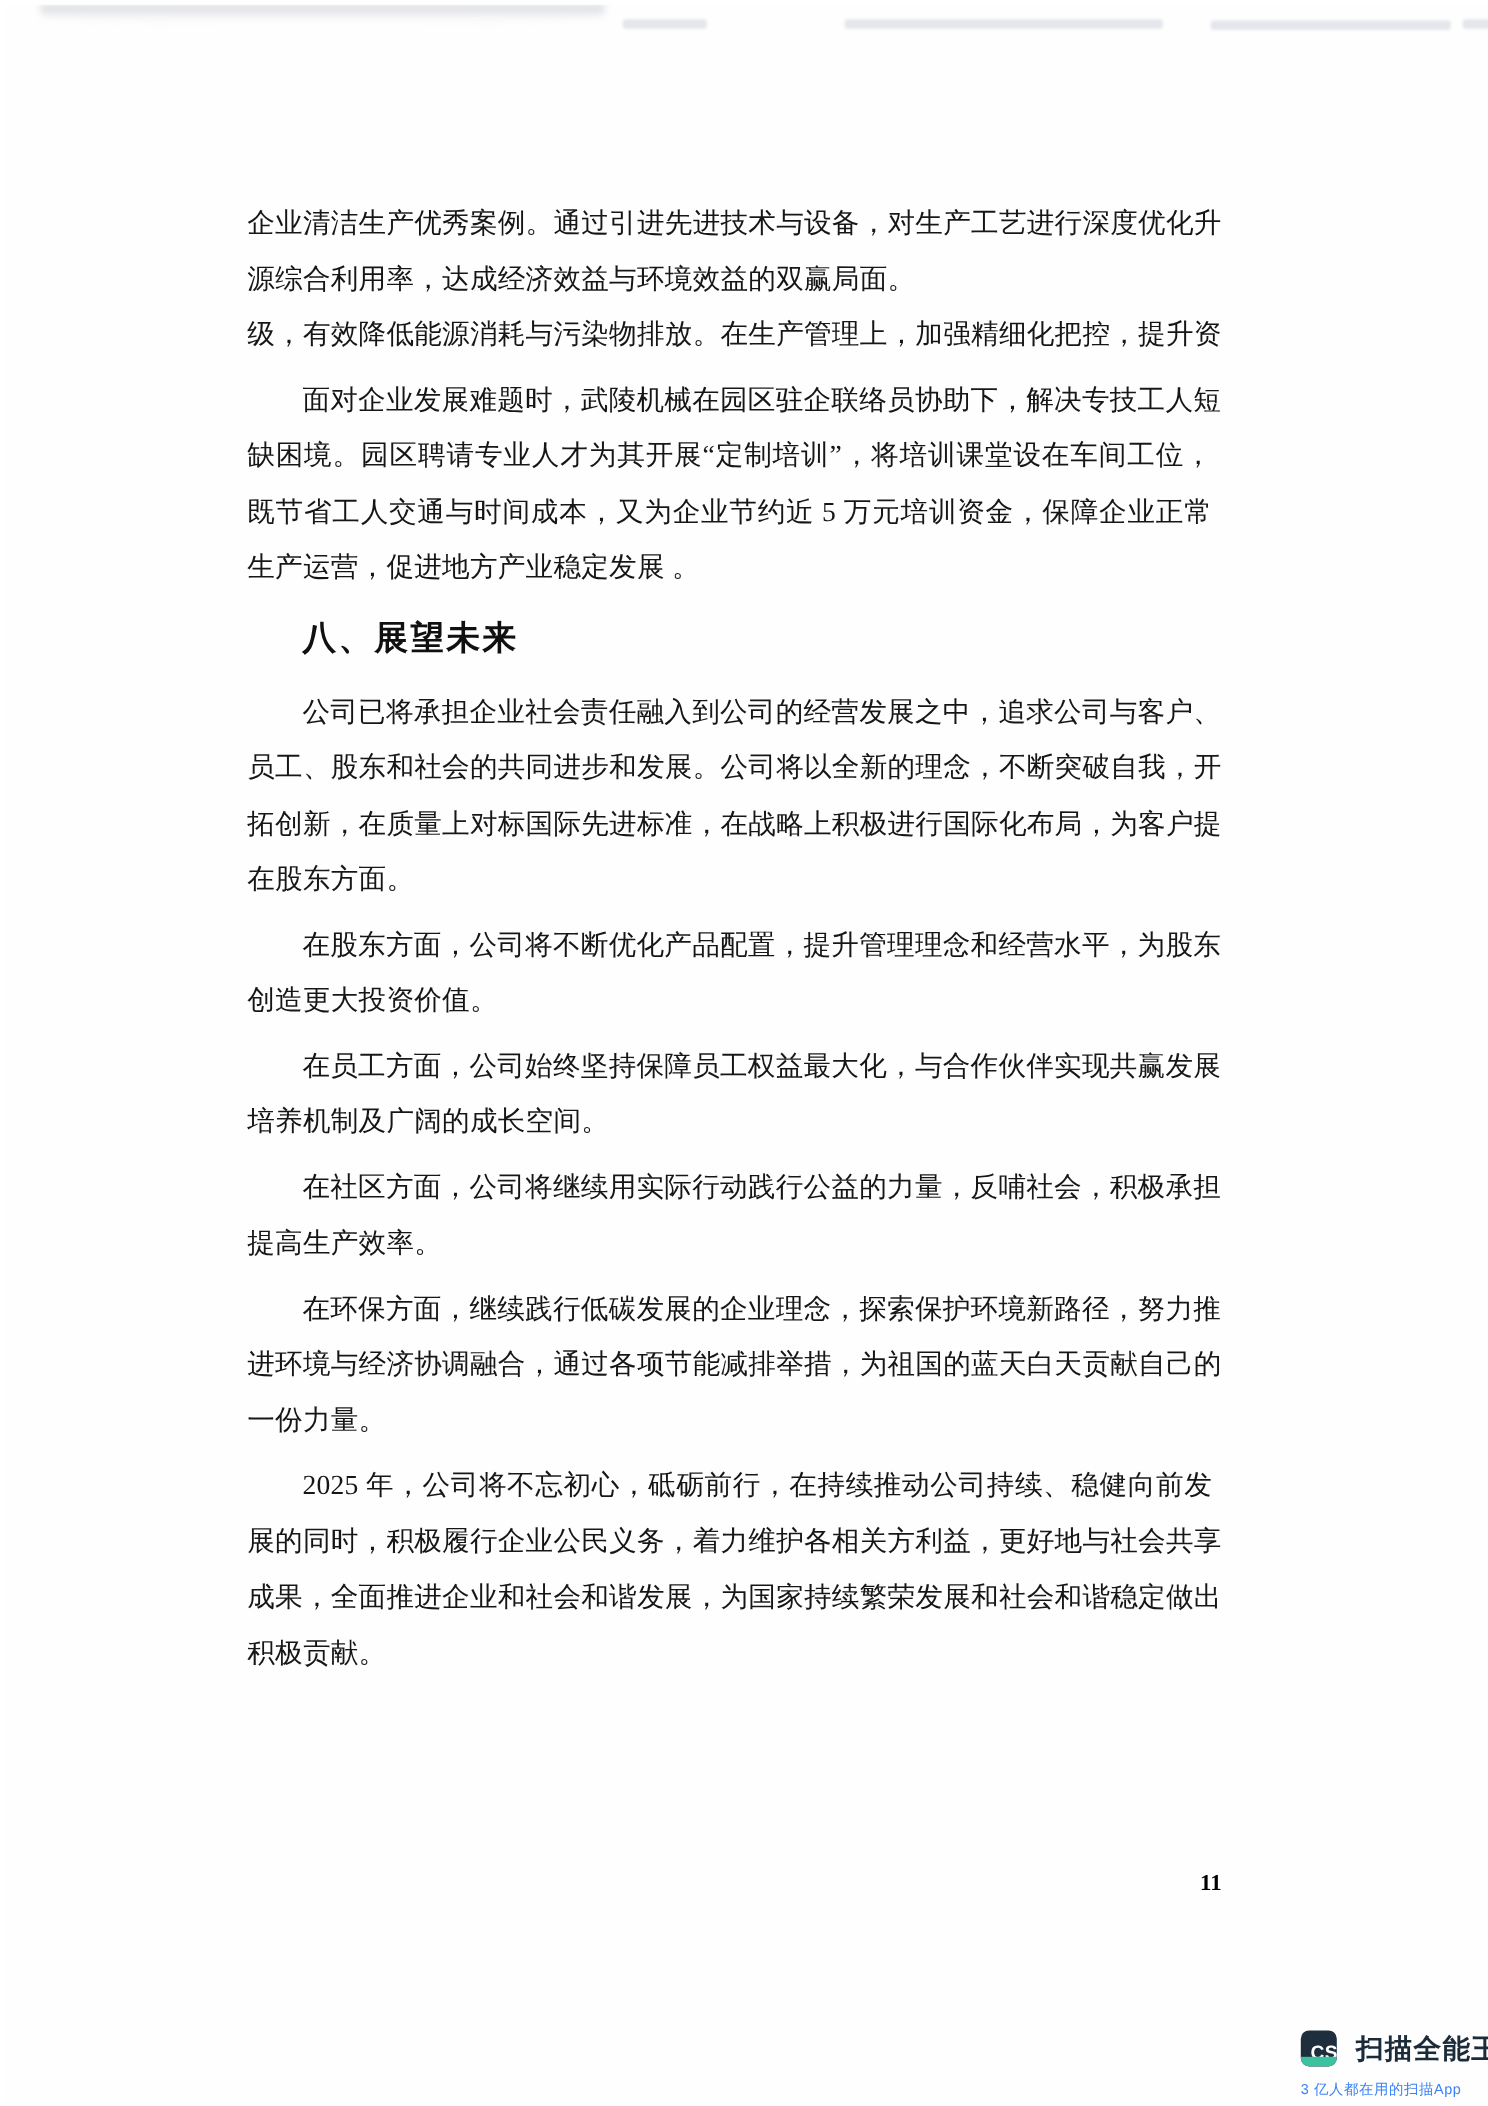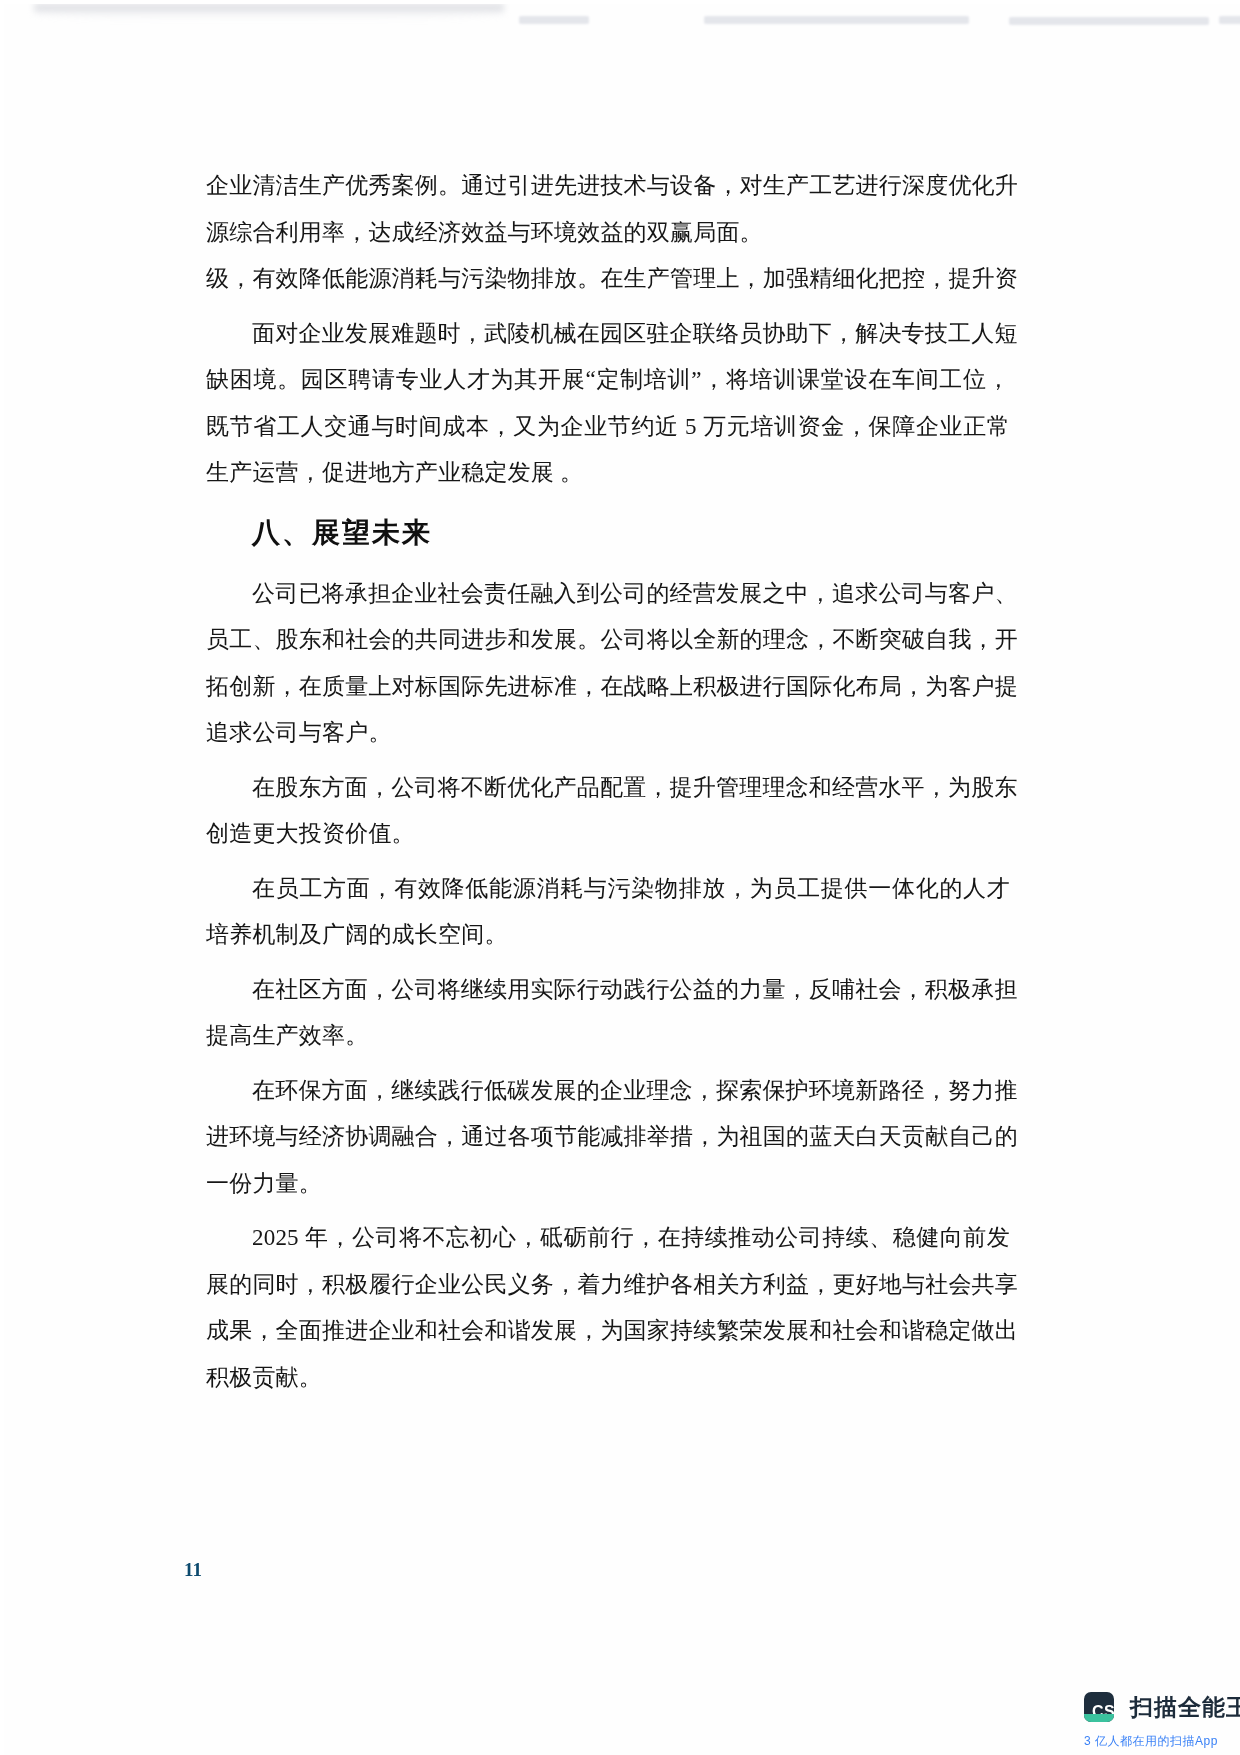--- a/index.html
+++ b/index.html
@@ -40,23 +40,23 @@
   .ind { text-indent: 2em; }
 
   .sec {
     font-size: 28px; font-weight: bold; color: #101010;
     line-height: 44px; height: 44px; margin: 10px 0 12px 50px;
     letter-spacing: 2px;
   }
 
   
   .pagenum {
-    position: absolute; left: 176px; top: 1551px; width: 828px;
-    text-align: left; font-size: 19px; font-weight: bold;
-    font-family: "Liberation Serif", "DejaVu Serif", serif; color: #0c4a6e;
+    position: absolute; left: 190px; top: 1551px; width: 828px;
+    text-align: right; font-size: 19px; font-weight: bold;
+    font-family: "Liberation Serif", "DejaVu Serif", serif; color: #000000;
   }
 
   
   .wm { position: absolute; left: 1072px; top: 1684px; width: 150px; }
   .wm-row { display: flex; align-items: center; height: 30px; }
   .cs-logo {
     width: 30px; height: 30px; border-radius: 7px; overflow: hidden;
     background: #1e2e3d; position: relative; flex: 0 0 30px;
   }
   .cs-txt {
@@ -111,31 +111,31 @@
       <div class="ln j">既节省工人交通与时间成本，又为企业节约近 5 万元培训资金，保障企业正常</div>
       <div class="ln">生产运营，促进地方产业稳定发展 。</div>
     </div>
 
     <h2 class="sec">八、展望未来</h2>
 
     <div>
       <div class="ln j ind">公司已将承担企业社会责任融入到公司的经营发展之中，追求公司与客户、</div>
       <div class="ln j">员工、股东和社会的共同进步和发展。公司将以全新的理念，不断突破自我，开</div>
       <div class="ln j">拓创新，在质量上对标国际先进标准，在战略上积极进行国际化布局，为客户提</div>
-      <div class="ln">追求公司与客户。</div>
+      <div class="ln">在股东方面。</div>
     </div>
 
     <div>
       <div class="ln j ind">在股东方面，公司将不断优化产品配置，提升管理理念和经营水平，为股东</div>
       <div class="ln">创造更大投资价值。</div>
     </div>
 
 
     <div>
-      <div class="ln j ind">在员工方面，有效降低能源消耗与污染物排放，为员工提供一体化的人才</div>
+      <div class="ln j ind">在员工方面，公司始终坚持保障员工权益最大化，与合作伙伴实现共赢发展</div>
       <div class="ln">培养机制及广阔的成长空间。</div>
     </div>
 
     <div>
       <div class="ln j ind">在社区方面，公司将继续用实际行动践行公益的力量，反哺社会，积极承担</div>
       <div class="ln">提高生产效率。</div>
     </div>
 
     <div>
       <div class="ln j ind">在环保方面，继续践行低碳发展的企业理念，探索保护环境新路径，努力推</div>

